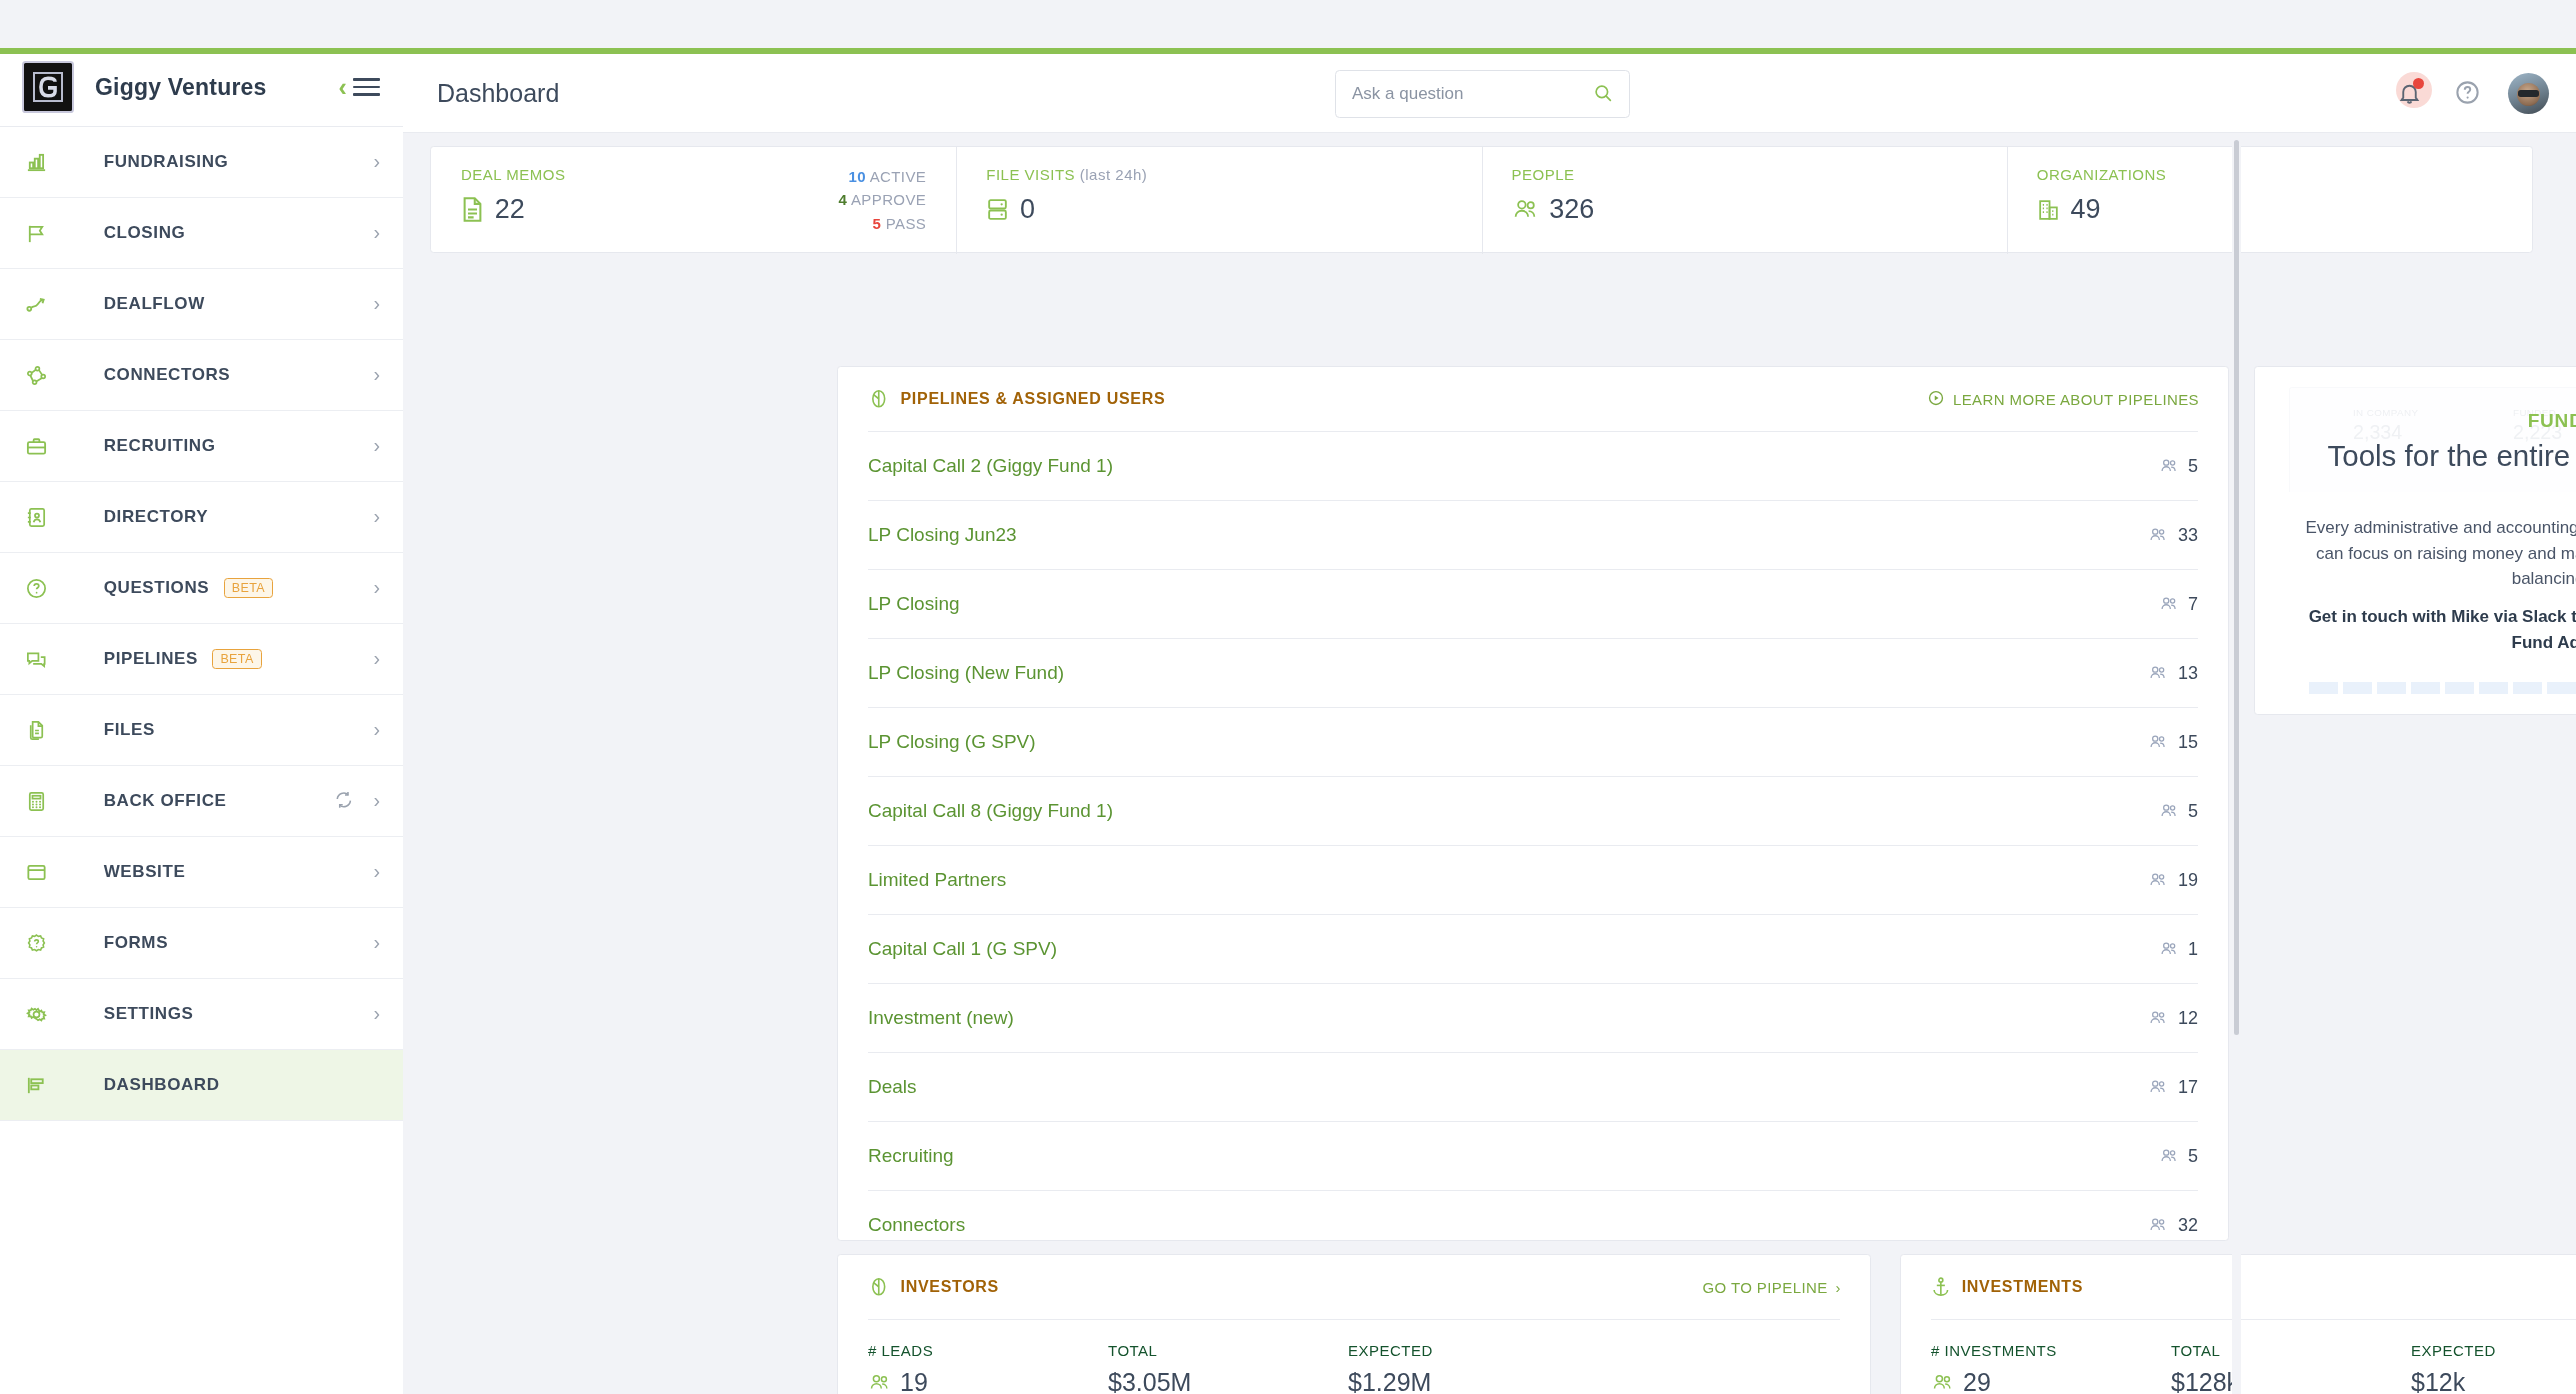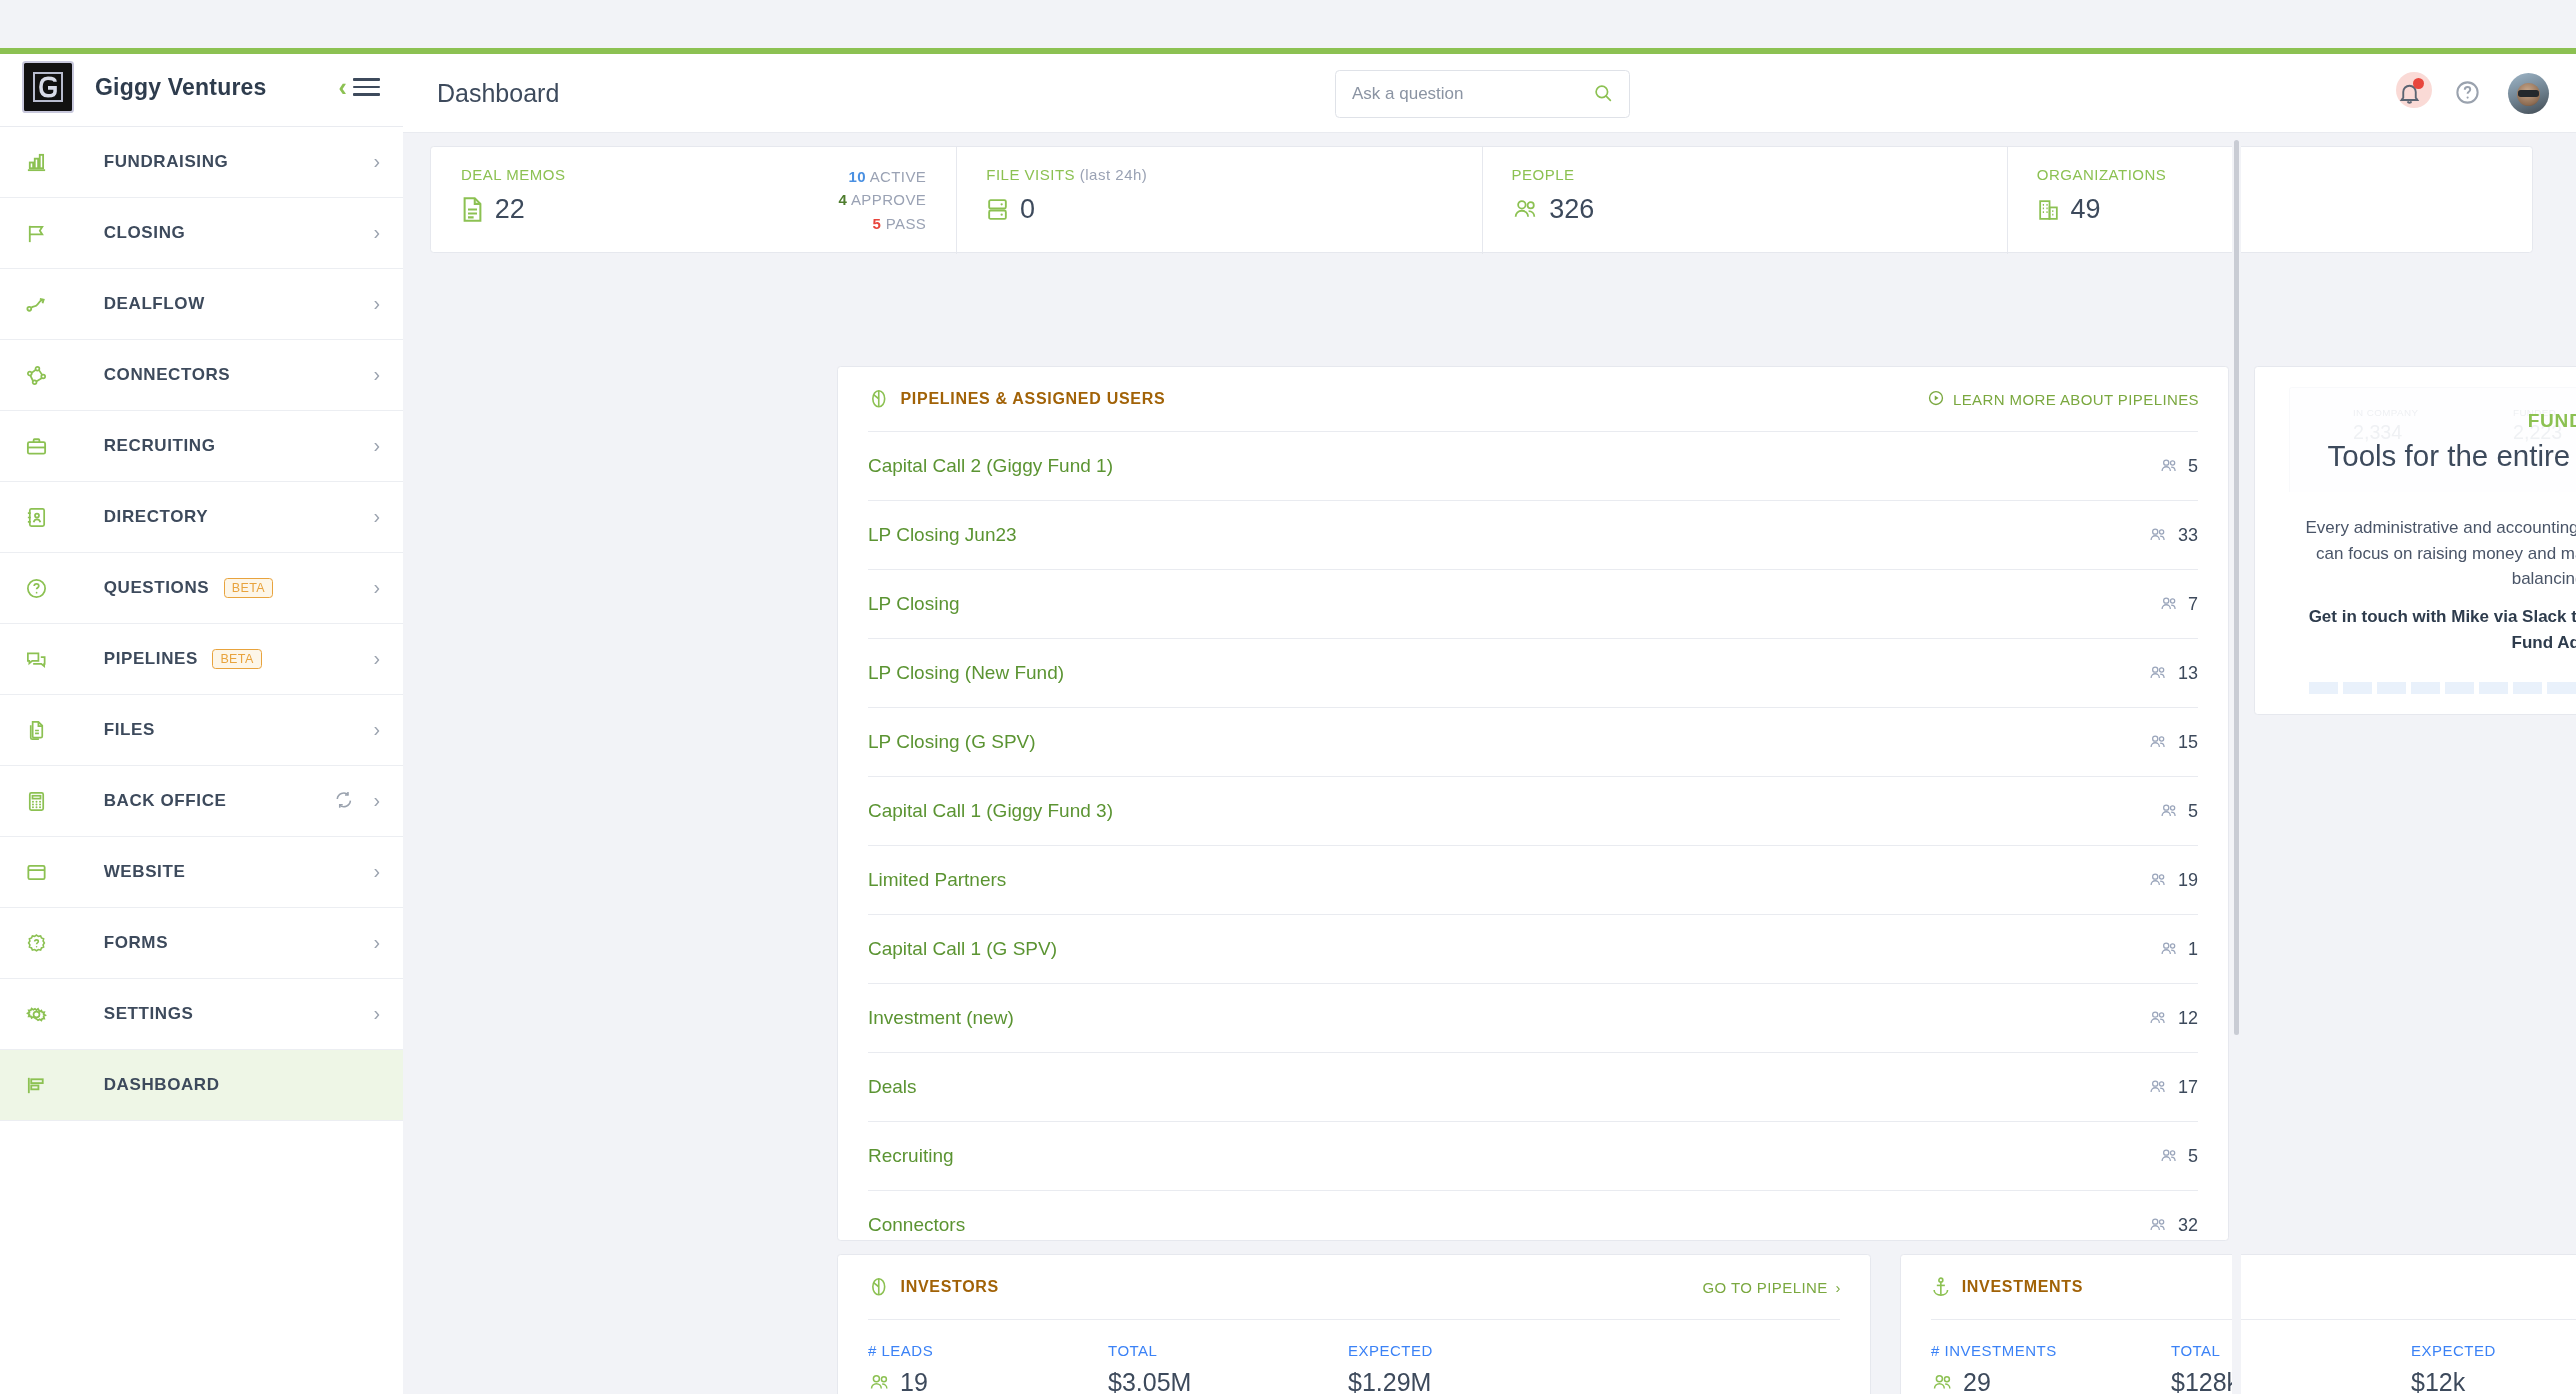--- a/index.html
+++ b/index.html
@@ -197,21 +197,21 @@
   .promo-body p.bold { font-weight: bold; margin-top: 12.5px; color: #2e3c4d; }
 
   
   .inv-card { position: absolute; top: 1121px; height: 206px; }
   .inv-left { left: 434px; width: 1034px; }
   .inv-right { left: 1497px; width: 1034px; }
   .inv-stats {
     display: flex; padding: 0 30px; border-top: 0.9px solid #e9ebf0; margin: 0 30px; padding: 21.5px 0 0;
   }
   .inv-stat { width: 240px; }
-  .inv-stat .lbl { font-size: 15px; color: #3b82f6; letter-spacing: 0.5px; white-space: nowrap; }
+  .inv-stat .lbl { font-size: 15px; color: #14532d; letter-spacing: 0.5px; white-space: nowrap; }
   .inv-stat .val { margin-top: 9.8px; font-size: 25px; color: #3d4a5c; display:flex; align-items:center; gap: 9px; }
   .inv-stat .val .ic { color: #8cc152; display:flex; }
 
   
   .scrollbar {
     position: absolute; right: 0; top: 85px; width: 9px; height: 1309px; background: #f2f3f7;
   }
   .scrollbar .thumb {
     position: absolute; top: 7.2px; left: 1.8px; width: 5.4px; height: 895px;
     background: #c9ccd4; border-radius: 2.7px;
@@ -637,21 +637,21 @@
                   <circle cx="9.5" cy="7.5" r="3.4"></circle>
                   <path d="M4 18.5c0-3.2 2.5-5.5 5.5-5.5s5.5 2.3 5.5 5.5"></path>
                   <circle cx="18" cy="8" r="2.8"></circle>
                   <path d="M16 13.4c2.9 0 5.3 2.1 5.3 5.1"></path>
                 </svg>
               </span>
               <span>15</span>
             </span>
           </div>
         <div class="pipe-row">
-            <span class="pipe-name">Capital Call 1 (Giggy Fund 3)</span>
+            <span class="pipe-name">Capital Call 8 (Giggy Fund 1)</span>
             <span class="pipe-count">
               <span class="ic">
                 <svg width="19.7" height="18" viewBox="0 0 26 24" fill="none" stroke="#9aa5bb" stroke-width="1.7">
                   <circle cx="9.5" cy="7.5" r="3.4"></circle>
                   <path d="M4 18.5c0-3.2 2.5-5.5 5.5-5.5s5.5 2.3 5.5 5.5"></path>
                   <circle cx="18" cy="8" r="2.8"></circle>
                   <path d="M16 13.4c2.9 0 5.3 2.1 5.3 5.1"></path>
                 </svg>
               </span>
               <span>5</span>

